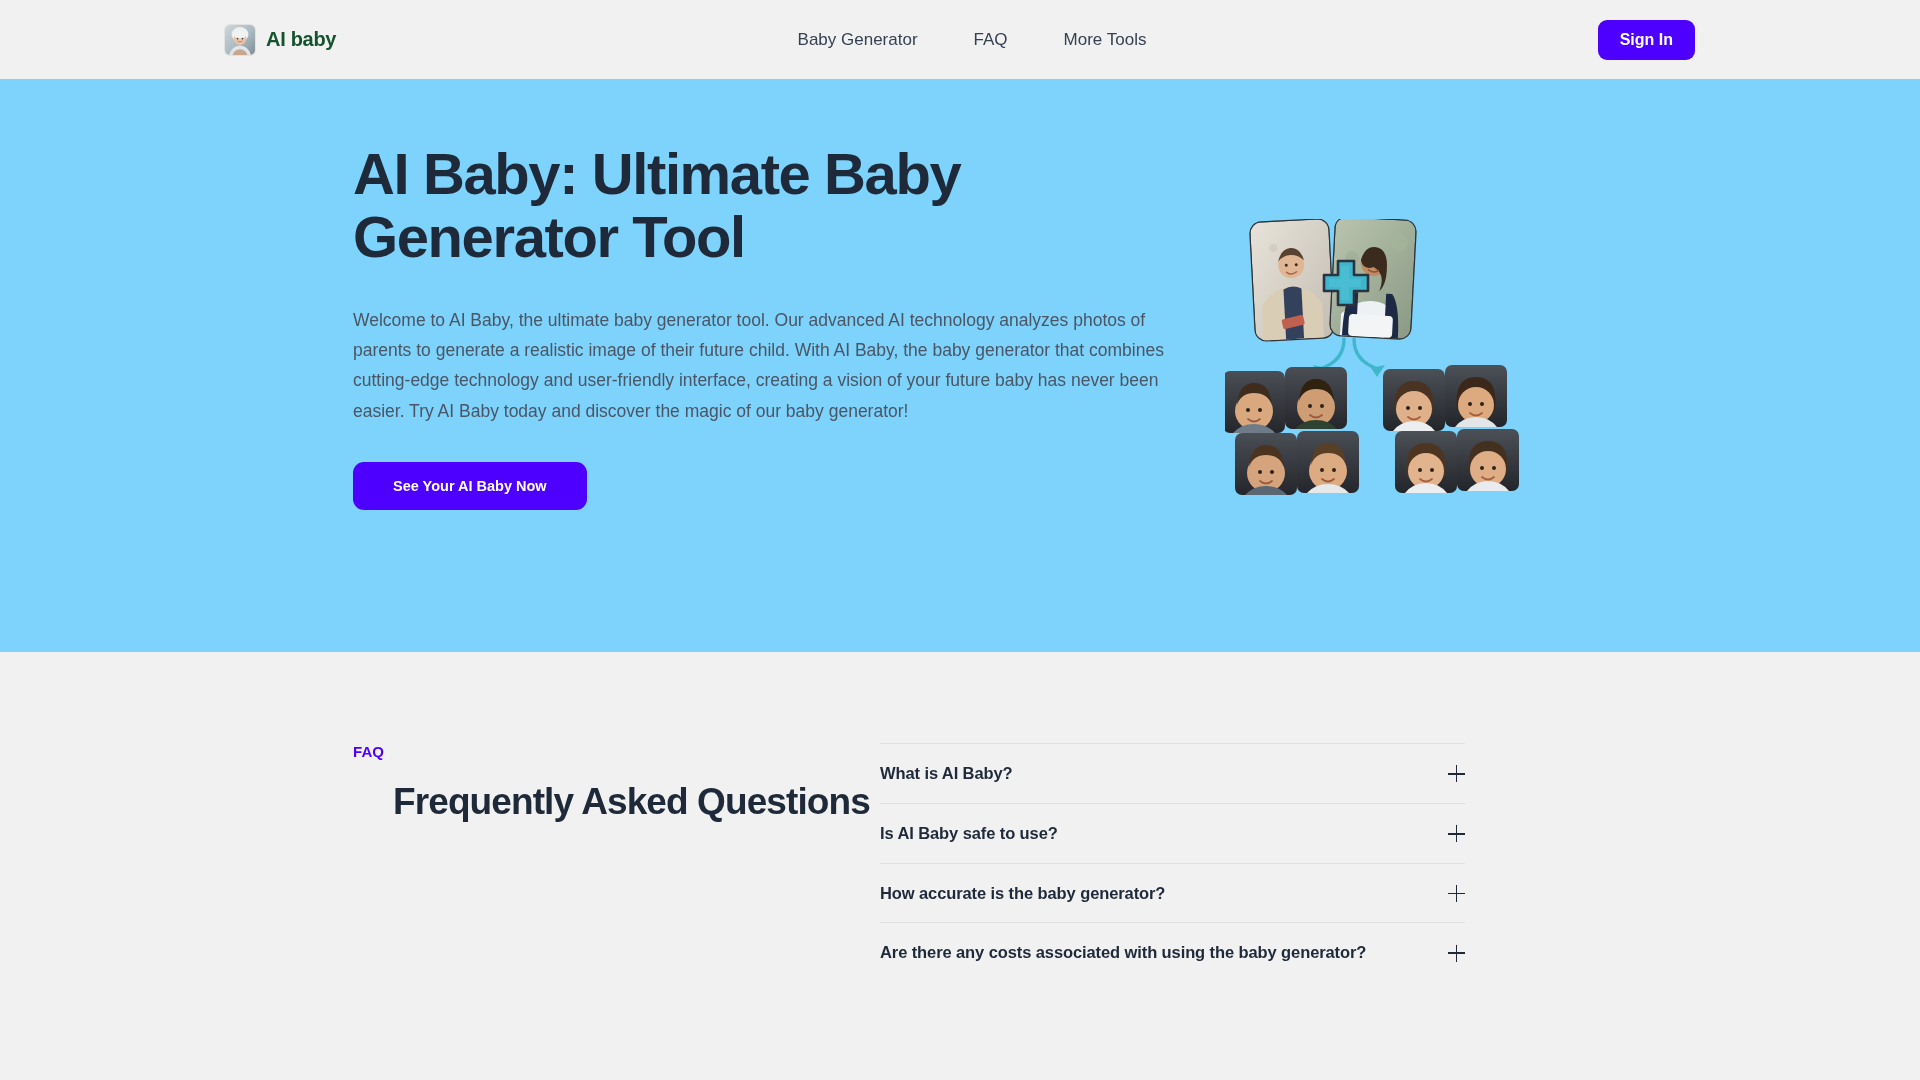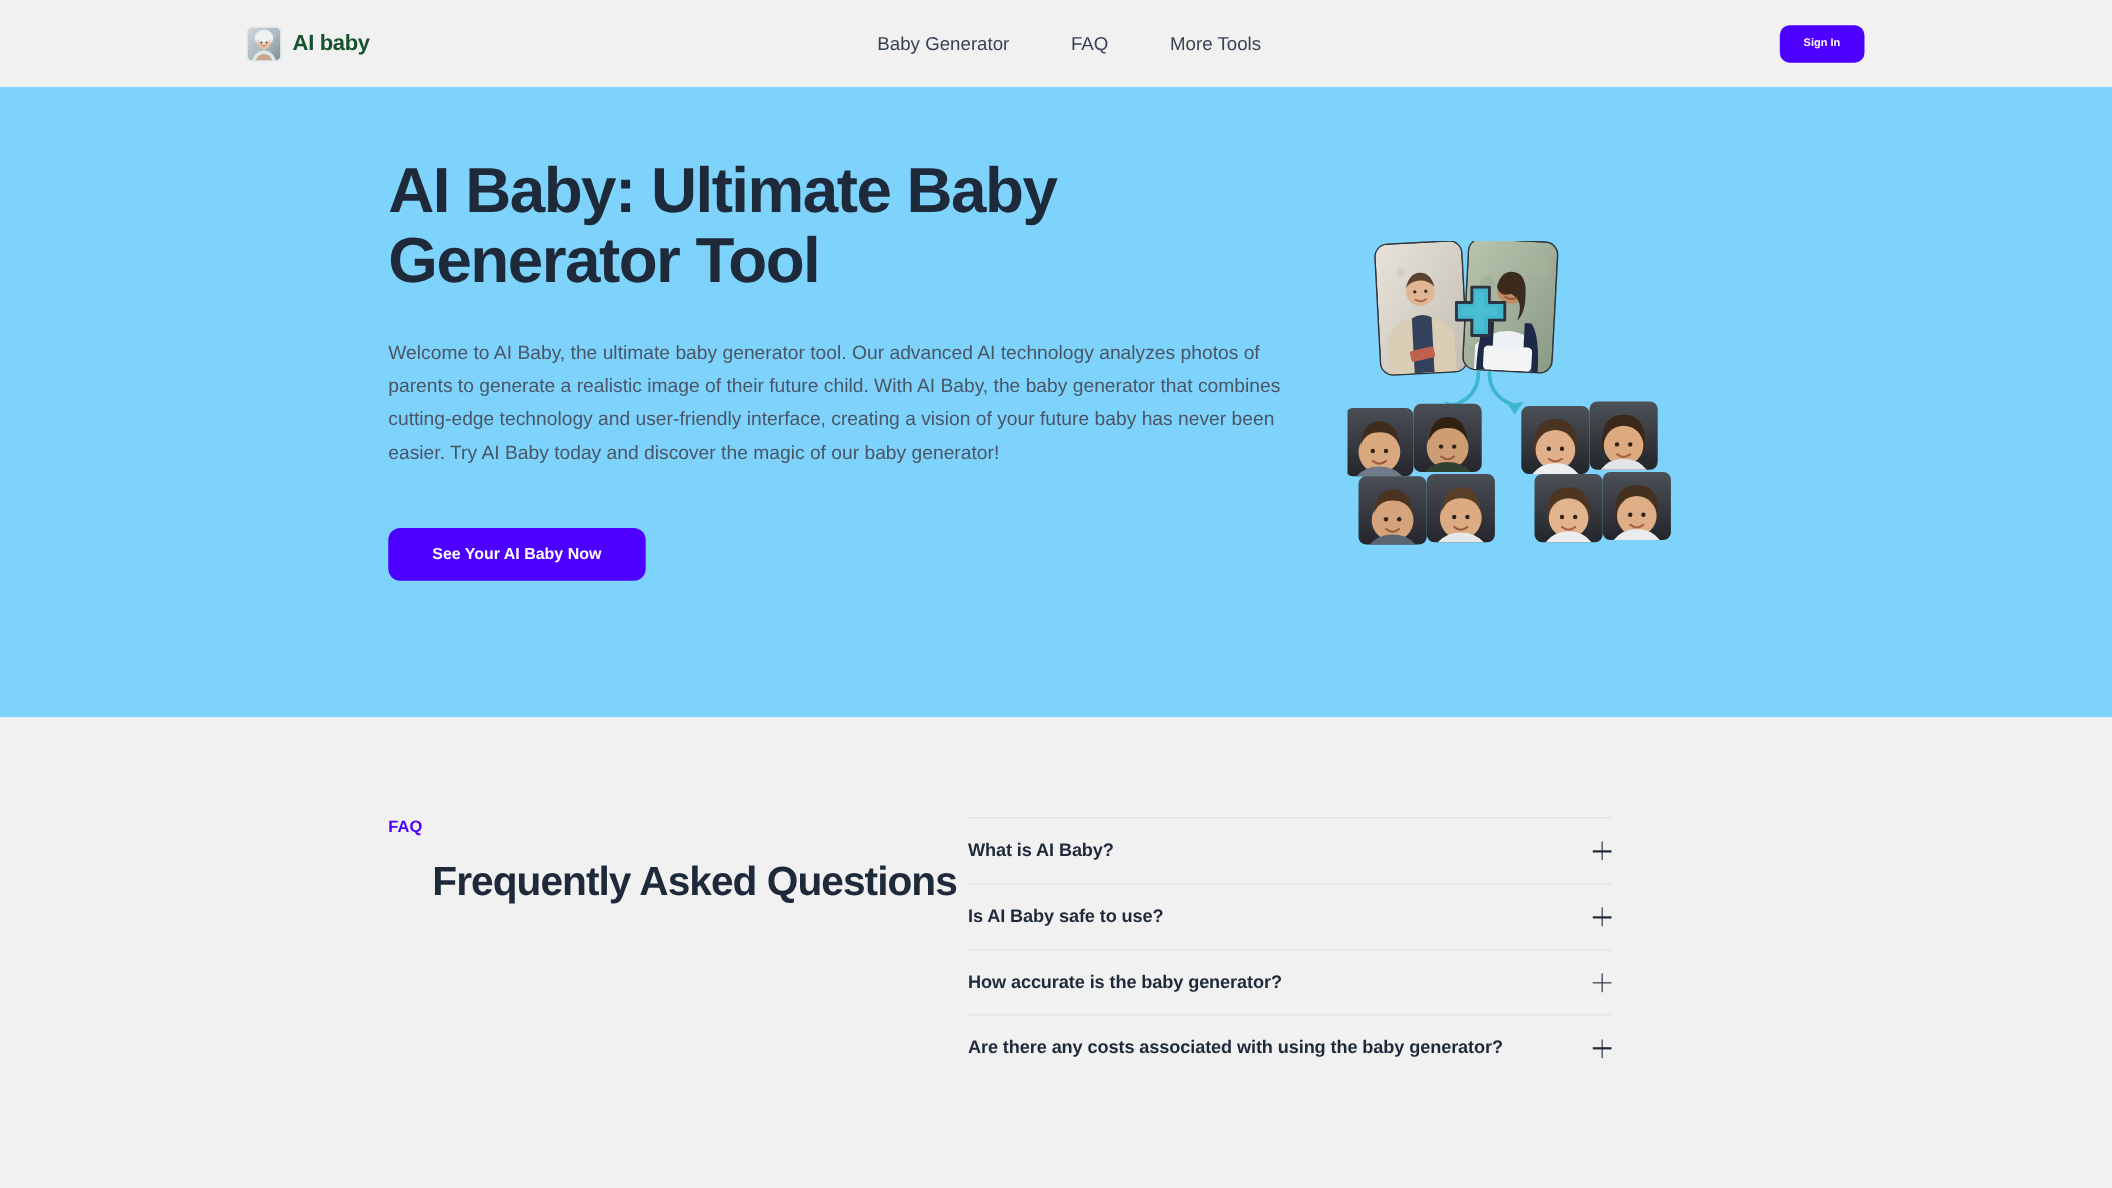--- a/index.html
+++ b/index.html
@@ -69,21 +69,21 @@
     text-decoration: none;
     white-space: nowrap;
     line-height: 1;
   }
 
   .signin-button {
     position: absolute;
     right: 225px;
     background: #4d00ff;
     color: #ffffff;
-    font-size: 10px;
+    font-size: 16px;
     font-weight: 600;
     border: none;
     border-radius: 9px;
     padding: 12px 22px;
     cursor: pointer;
     font-family: inherit;
     line-height: 1;
   }
 
   
@@ -118,21 +118,21 @@
 
   .hero-text {
     margin-top: 37px;
     font-size: 17.5px;
     line-height: 1.72;
     color: #4a5565;
     max-width: 840px;
   }
 
   .cta-button {
-    margin-top: 54px;
+    margin-top: 36px;
     display: inline-block;
     background: #4d00ff;
     color: #ffffff;
     font-size: 14.5px;
     font-weight: 600;
     border: none;
     border-radius: 11px;
     padding: 17px 40px;
     cursor: pointer;
     font-family: inherit;

